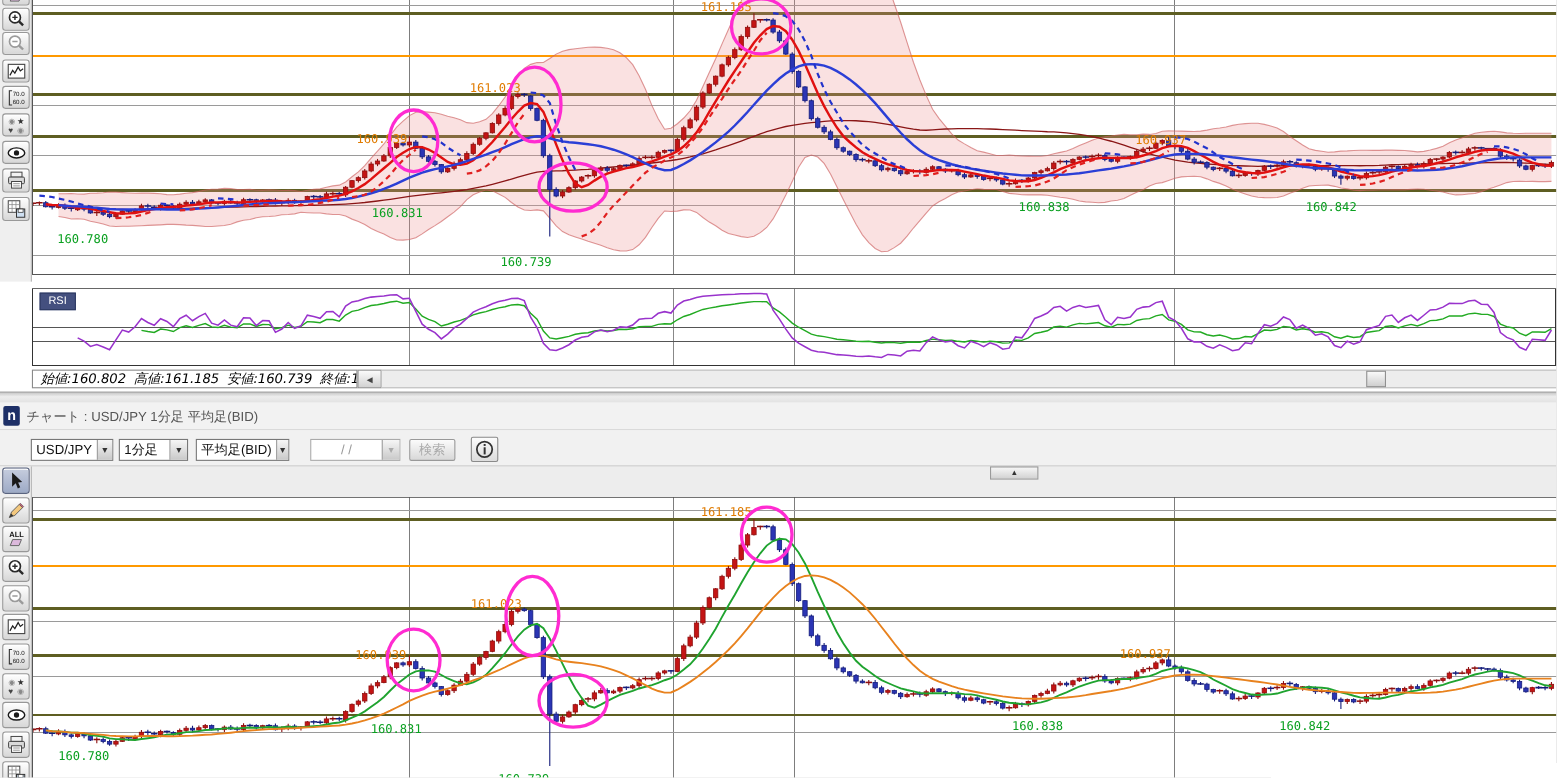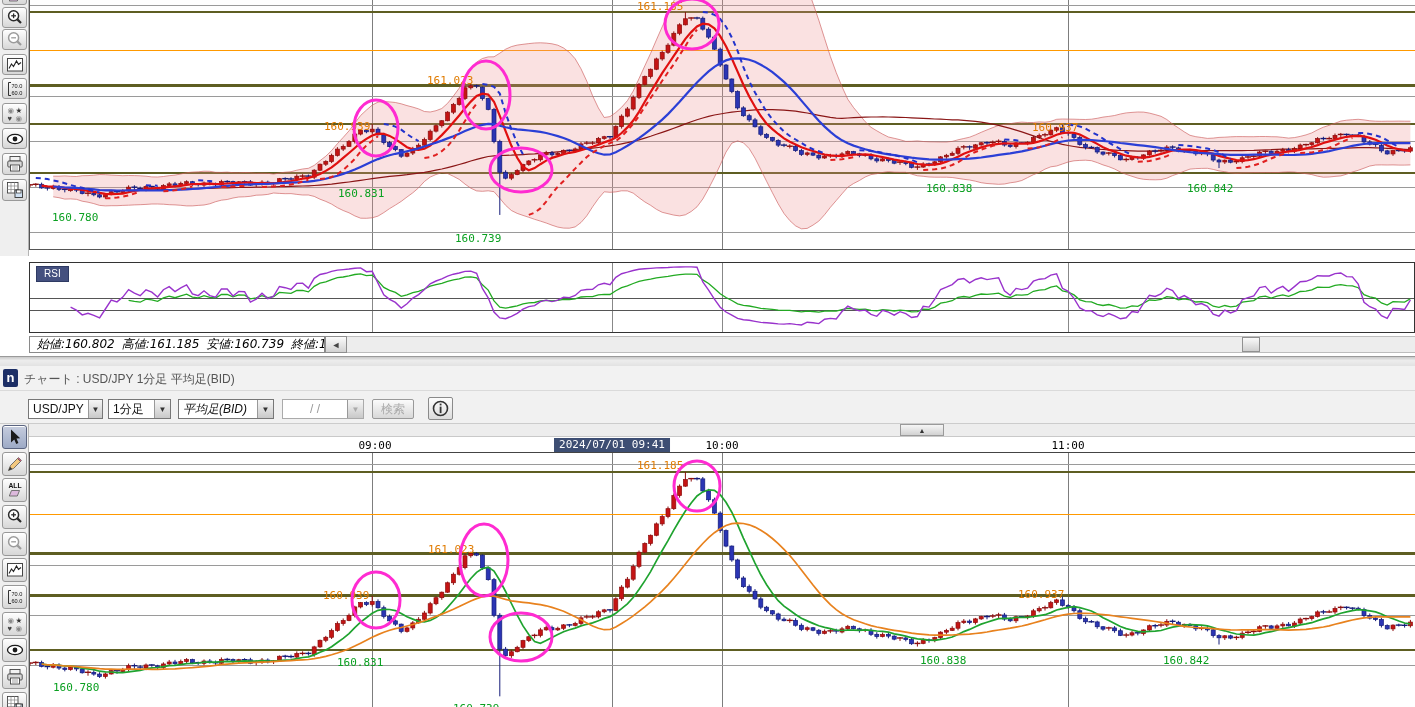--- a/index.html
+++ b/index.html
@@ -717,21 +717,21 @@
 
     <div class="toolbar">
       <div class="combo" style="left:28px;width:75px;">
         <span class="val">USD/JPY</span>
         <span class="arr">▼</span>
       </div>
       <div class="combo" style="left:108px;width:63px;">
         <span class="val">1分足</span>
         <span class="arr">▼</span>
       </div>
-      <div class="combo" style="left:178px;width:96px;font-style:italic;">
+      <div class="combo" style="left:178px;width:85px;">
         <span class="val">平均足(BID)</span>
         <span class="arr">▼</span>
       </div>
       <div class="combo disabled" style="left:282px;width:82px;">
         <span class="val" style="text-align:center;">  /  /</span>
         <span class="arr">▼</span>
       </div>
       <button class="btn" style="left:372px;">検索</button>
       <button class="info-btn">
         <svg width="17" height="17" viewBox="0 0 17 17">
@@ -817,26 +817,20 @@
             <rect x="2.5" y="2.5" width="10.5" height="10.5" fill="#fff" stroke="#444" stroke-width="0.9"></rect>
             <path d="M2.5 6 h10.5 M2.5 9.5 h10.5 M6 2.5 v10.5 M9.5 2.5 v10.5" stroke="#888" stroke-width="0.7"></path>
             <rect x="10" y="10" width="7.5" height="7.5" fill="#cfe0f2" stroke="#333" stroke-width="0.9"></rect>
             <rect x="11.5" y="10" width="4.5" height="3" fill="#fff" stroke="#333" stroke-width="0.7"></rect>
           </svg>
         </button>
       </div>
 
     <button class="collapse-btn">▲</button>
 
-    <div class="time-axis">
-        <span class="time-label" style="left: 346px;">09:00</span>
-        <span class="time-label" style="left: 693px;">10:00</span>
-        <span class="time-label" style="left: 1039px;">11:00</span>
-        <span class="time-selected" style="left: 583px;">2024/07/01 09:41</span>
-      </div>
 
     <svg id="chart-bottom" class="chart-svg" width="1386" height="255" viewBox="29 452 1386 255">
         <line x1="372" y1="452" x2="372" y2="707" stroke="#7d7d7d" stroke-width="1" shape-rendering="crispEdges"></line>
         <line x1="612" y1="452" x2="612" y2="707" stroke="#7d7d7d" stroke-width="1" shape-rendering="crispEdges"></line>
         <line x1="722" y1="452" x2="722" y2="707" stroke="#7d7d7d" stroke-width="1" shape-rendering="crispEdges"></line>
         <line x1="1068" y1="452" x2="1068" y2="707" stroke="#7d7d7d" stroke-width="1" shape-rendering="crispEdges"></line>
         <line x1="29" y1="464.45500000000686" x2="1415" y2="464.45500000000686" stroke="#9a9a9a" stroke-width="1" shape-rendering="crispEdges"></line>
         <line x1="29" y1="565.0550000000012" x2="1415" y2="565.0550000000012" stroke="#9a9a9a" stroke-width="1" shape-rendering="crispEdges"></line>
         <line x1="29" y1="615.3549999999983" x2="1415" y2="615.3549999999983" stroke="#9a9a9a" stroke-width="1" shape-rendering="crispEdges"></line>
         <line x1="29" y1="665.6549999999954" x2="1415" y2="665.6549999999954" stroke="#9a9a9a" stroke-width="1" shape-rendering="crispEdges"></line>

